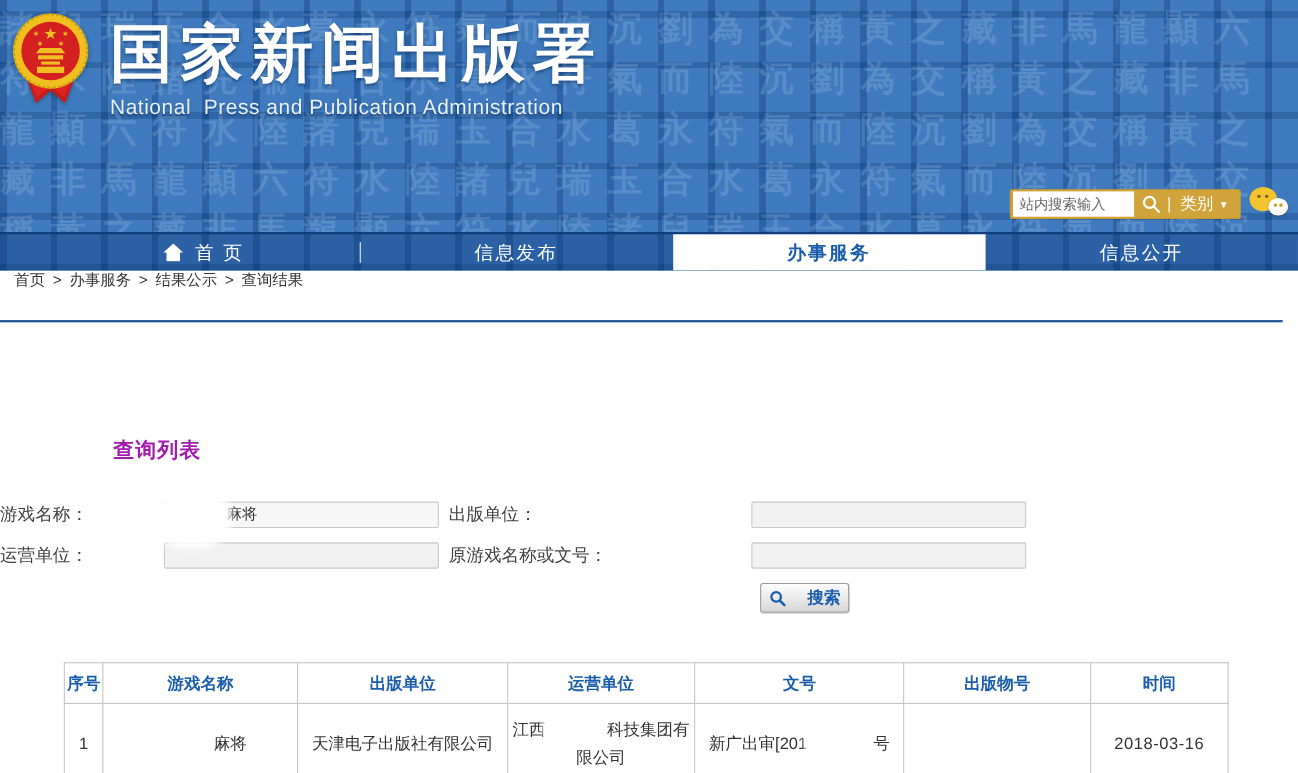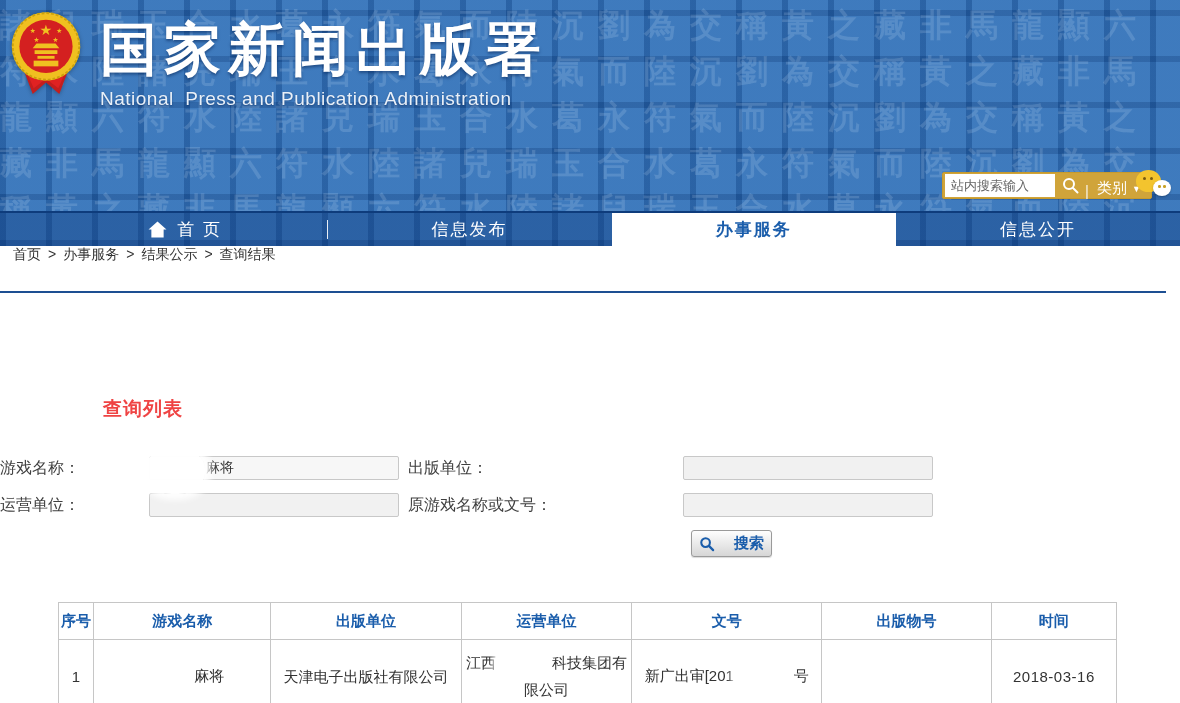--- a/index.html
+++ b/index.html
@@ -20,21 +20,21 @@
   .brand { position:absolute; left:8px; top:6px; z-index:2; display:flex; align-items:flex-start; }
   .emblem { width:76px; height:96px; flex:0 0 auto; filter:drop-shadow(0 1px 2px rgba(0,0,0,0.3)); }
   .titles { margin-left:16px; padding-top:14px; }
   .site-title { color:#fff; font-size:57px; font-weight:bold; letter-spacing:7px;
     text-shadow:0 2px 3px rgba(10,40,90,0.55); line-height:1.05; white-space:nowrap; }
   .site-sub { color:#e9f0f8; font-size:19px; letter-spacing:0.5px; margin-top:8px;
     white-space:pre; text-shadow:0 1px 2px rgba(10,40,90,0.5); }
 
   
   .searchbar { position:absolute; top:172px; left:918px; z-index:3; height:27px; display:flex;
-    align-items:flex-end; background:#d0a43a; border:1px solid #c69a2e; border-radius:2px;margin-left:24px; }
+    align-items:center; background:#d0a43a; border:1px solid #c69a2e; border-radius:2px; }
   .searchbar input { width:110px; height:23px; border:0; margin:1px 0 1px 2px; padding:0 6px;
     font-size:13px; color:#444; background:#fff; outline:none; font-family:inherit; }
   .searchbar input::placeholder { color:#666; }
   .s-btn { width:30px; height:100%; border:0; background:transparent; cursor:pointer;
     display:flex; align-items:center; justify-content:center; }
   .s-sep { color:rgba(255,255,255,0.85); font-size:15px; line-height:1; }
   .s-cat { display:flex; align-items:center; gap:5px; border:0; background:transparent; cursor:pointer;
     color:#fff; font-size:15px; padding:0 10px 0 8px; font-family:inherit; }
   .caret { font-size:9px; color:#fff; }
   .wechat { position:absolute; top:170px; left:1136px; z-index:3; width:40px; height:32px; cursor:pointer; }
@@ -62,21 +62,21 @@
 
   
   .crumbbar { height:47px; display:flex; padding-left:13px;
     border-bottom:2px solid #1d4f92; margin-right:14px; }
   .crumbbar span { font-size:14px; color:#333; }
   .crumb-part { cursor:pointer; }
   .crumb-sep { margin:0 7px; color:#555; }
 
   
   main { position:relative; }
-  .q-title { margin:103px 0 0 103px; color:#ef4444; font-size:19px; font-weight:bold; letter-spacing:1px; }
+  .q-title { margin:103px 0 0 103px; color:#a21caf; font-size:19px; font-weight:bold; letter-spacing:1px; }
   .qform { margin-top:34px; }
   .frow { display:flex; align-items:center; height:24px; margin-bottom:13px; }
   .flabel1 { width:149px; font-size:16px; color:#404040; }
   .flabel2 { width:275px; margin-left:9px; font-size:16px; color:#404040; }
   .inwrap { position:relative; width:250px; height:24px; }
   .inwrap input { width:250px; height:24px; border:1px solid #c8c8c8; border-radius:2px;
     background:#f1f1f1; font-size:14px; color:#333; padding:0 6px; outline:none; font-family:inherit; }
   .inwrap input.padded { padding-left:56px; background:#f7f7f7; }
   .blob-form { position:absolute; left:-4px; top:-8px; width:60px; height:46px; z-index:2;
     background:rgba(255,255,255,0.97); border-radius:45%;

